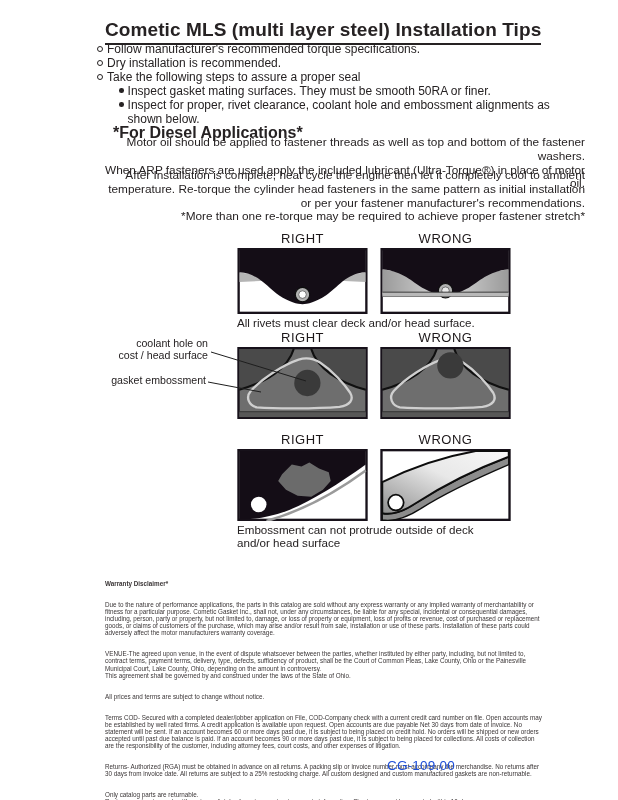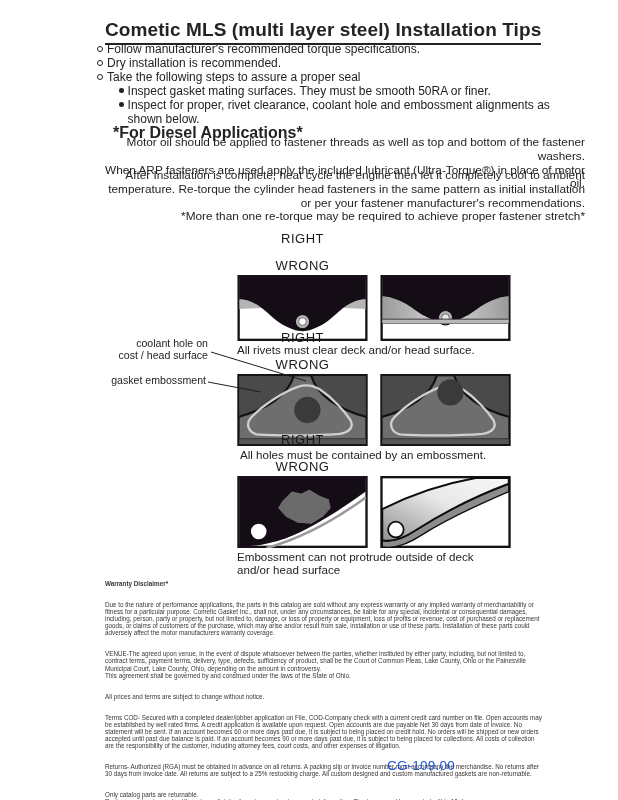--- a/index.html
+++ b/index.html
@@ -13,21 +13,21 @@
   .b-o{flex:0 0 auto;width:4px;height:4px;border:1.2px solid #262223;border-radius:50%;
        margin:4px 4px 0 0;}
   .b-f{flex:0 0 auto;width:4.6px;height:4.6px;background:#262223;border-radius:50%;
        margin:4px 4px 0 22px;}
   .diesel-h{left:105px;top:116px;font-size:16px;font-weight:bold;margin:8px;}
   .para{margin:0;font-size:11.8px;line-height:13.8px;white-space:pre-line;width:480px;left:105px;text-align:right;}
   .p1{top:136px;}
   .p2{top:169px;}
   .note{top:210px;}
   .pair{left:237px;width:274px;}
-  .dlabels{display:flex;gap:12px;flex-direction:column;}
+  .dlabels{display:flex;gap:12px;}
   .dlabel{width:131px;text-align:center;font-size:13px;letter-spacing:.5px;color:#1c1719;}
   .dboxes{display:flex;gap:12px;margin-top:2px;}
   .dbox{width:131px;}
   .dbox svg{display:block;}
   .dcap{font-size:11.6px;line-height:12.5px;color:#262223;white-space:pre-line;margin-top:3px;}
   .ann{text-align:right;font-size:10.6px;line-height:11.6px;white-space:pre-line;color:#262223;}
   .leaders{left:0;top:0;pointer-events:none;}
   .legal{left:105px;top:573px;width:508px;font-size:6.3px;line-height:7.05px;
          color:#3a3536;white-space:pre-line;}
   .legal .lg-h{font-weight:bold;margin:0 0 7px 0;}
@@ -137,21 +137,20 @@
           <path d="M58,2 C52,22 30,36 2,44" fill="none" stroke="#101010" stroke-width="2.2"></path>
           <path d="M132,2 L76,2 C82,22 104,36 132,44 Z" fill="#4a4a4a"></path>
           <path d="M76,2 C82,22 104,36 132,44" fill="none" stroke="#101010" stroke-width="2.2"></path>
           <path d="M20,62 C12,60 8,52 14,45 C26,32 48,18 63,13 C70,10.8 77,11 85,16 C98,24.5 110,38 116,47 C120,54 116,60 105,61.5 C80,63.5 40,63.5 20,62 Z" fill="none" stroke="#cfcfcf" stroke-width="2.4"></path>
           <circle cx="72" cy="19" r="13.5" fill="#3a3a3a"></circle>
           <rect x="2" y="66.5" width="130" height="5.5" fill="#575757"></rect>
           <line x1="2" y1="66.5" x2="132" y2="66.5" stroke="#2e2e2e" stroke-width="0.9"></line>
         </svg>
       </div>
     </div>
-    <div class="dcap" style="margin-left:3px;">All holes must be contained by an embossment.</div>
   </div>
 
   <div class="abs ann" style="left:100px;top:338px;width:108px;">coolant hole on
 cost / head surface</div>
   <div class="abs ann" style="left:100px;top:375px;width:106px;">gasket embossment</div>
   <svg class="abs leaders" width="618" height="800" viewBox="0 0 618 800">
     <line x1="211" y1="352" x2="306" y2="381" stroke="#1e1e1e" stroke-width="1"></line>
     <line x1="208" y1="382" x2="261" y2="392" stroke="#1e1e1e" stroke-width="1"></line>
   </svg>
 

